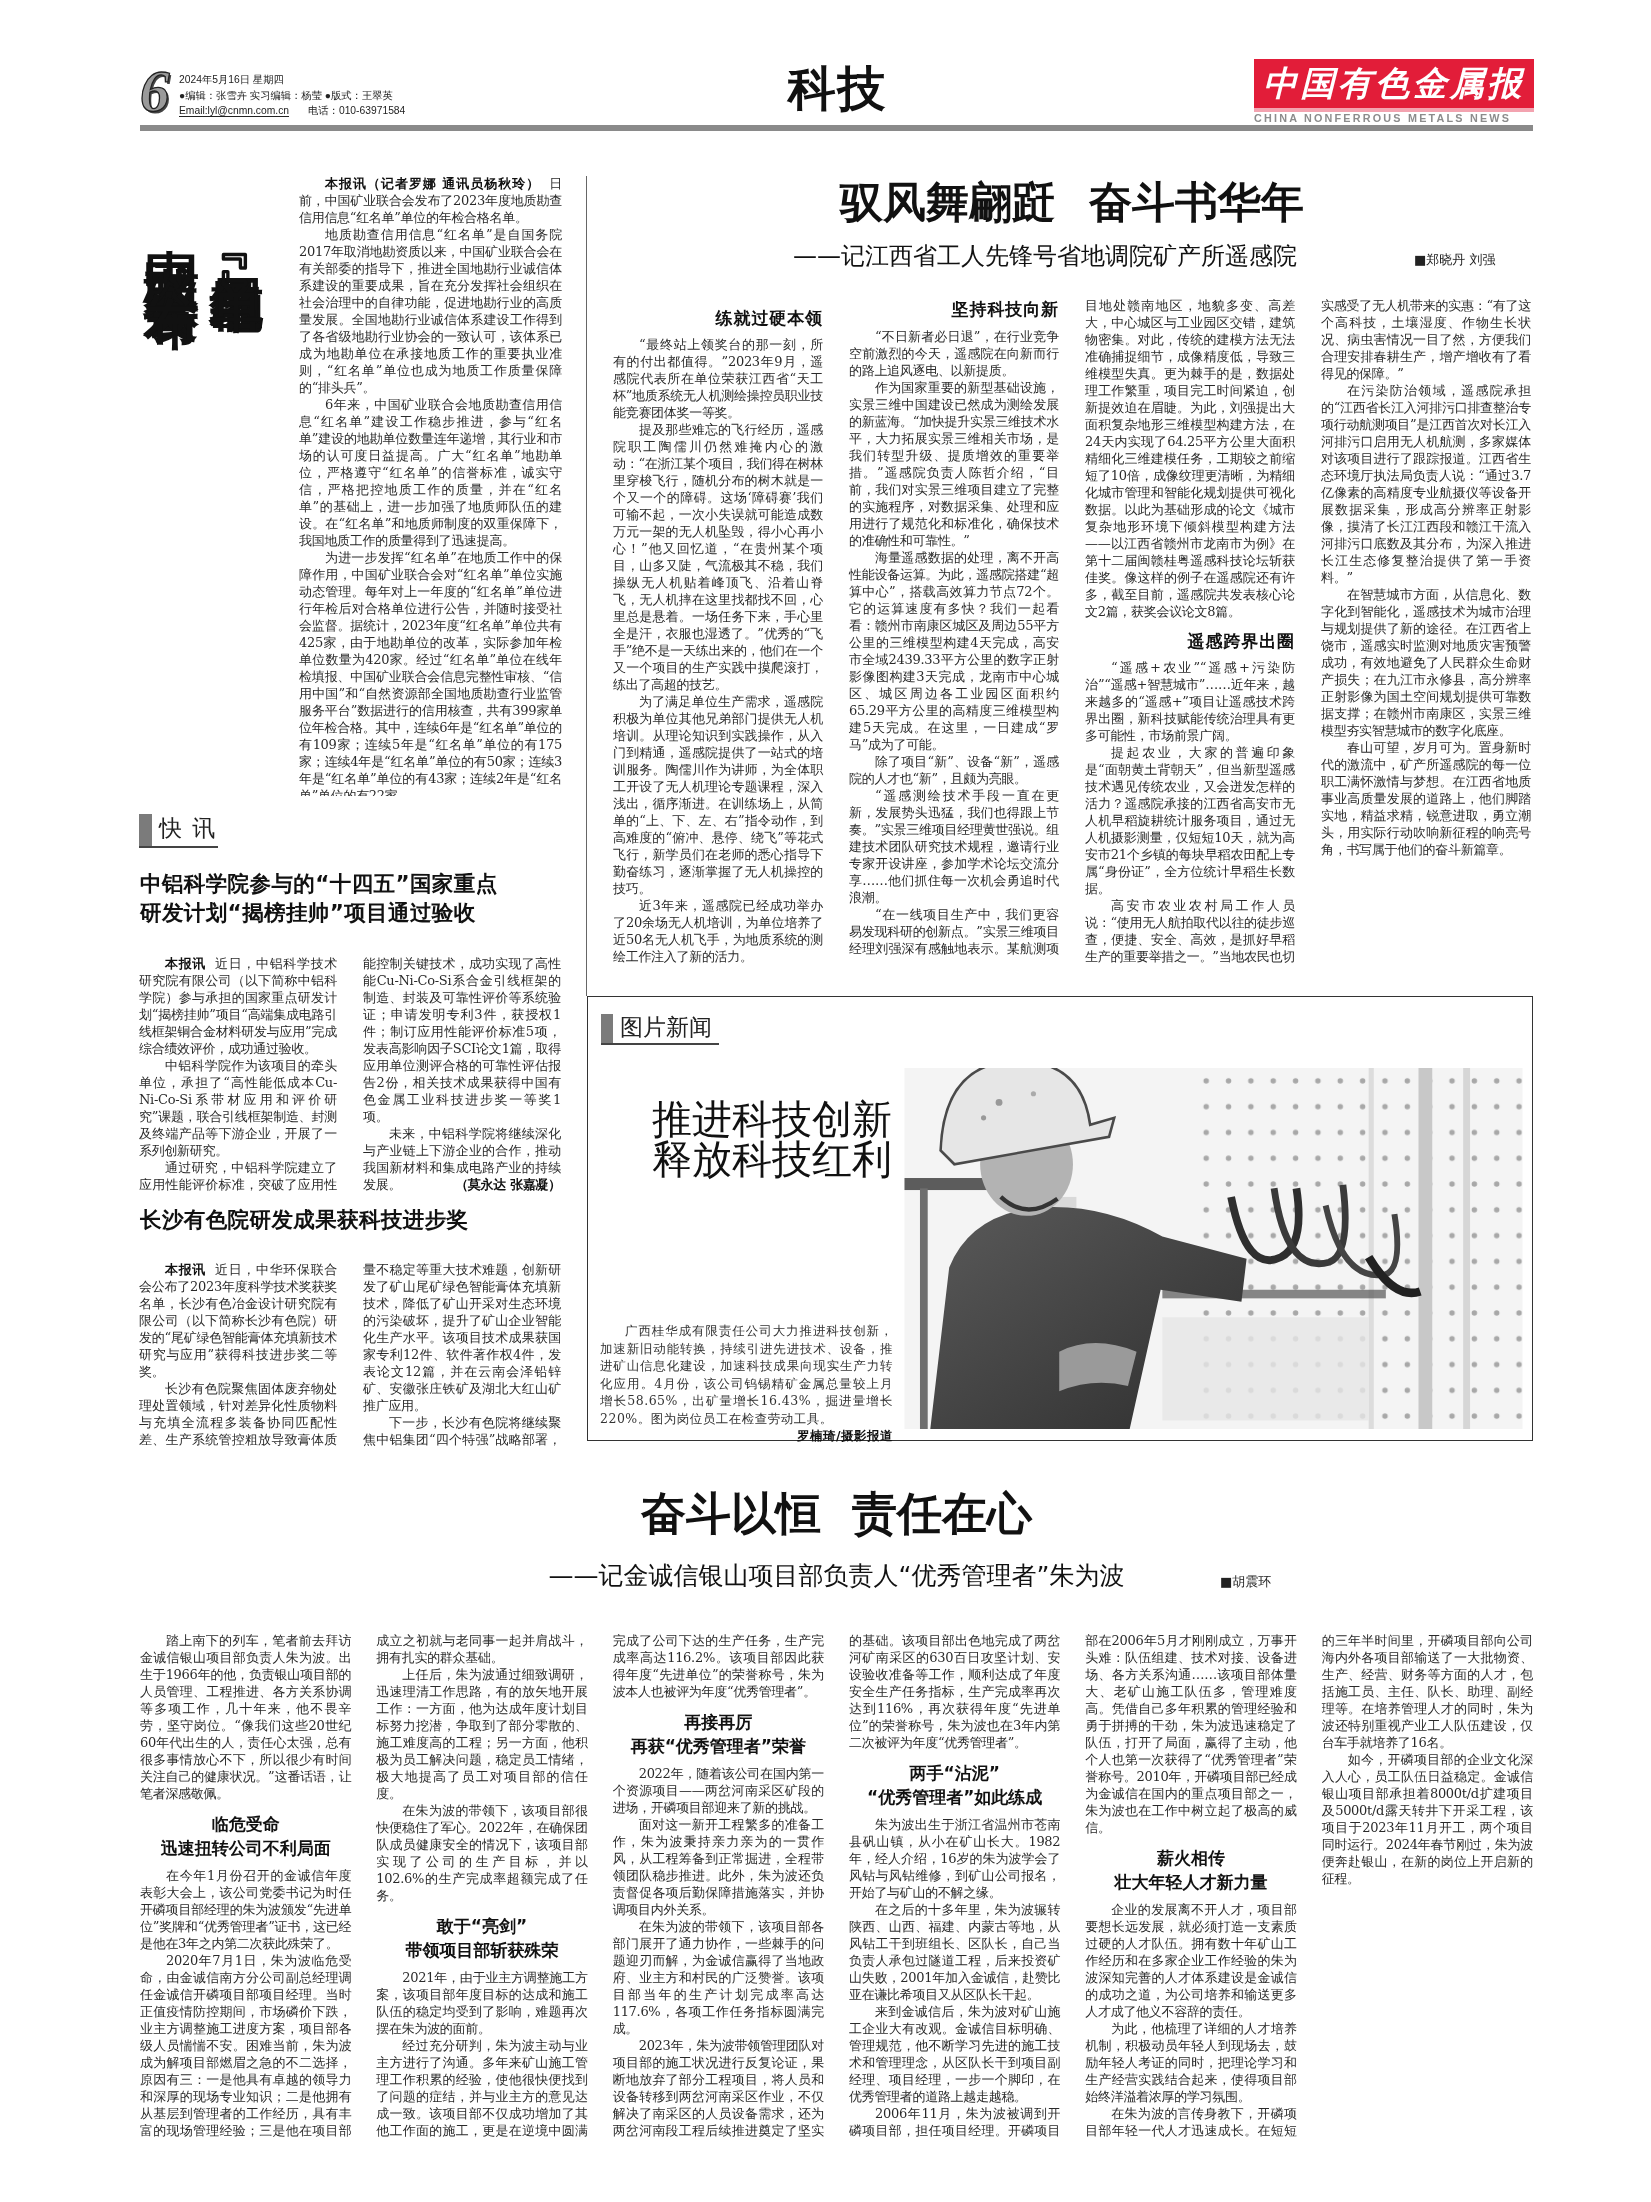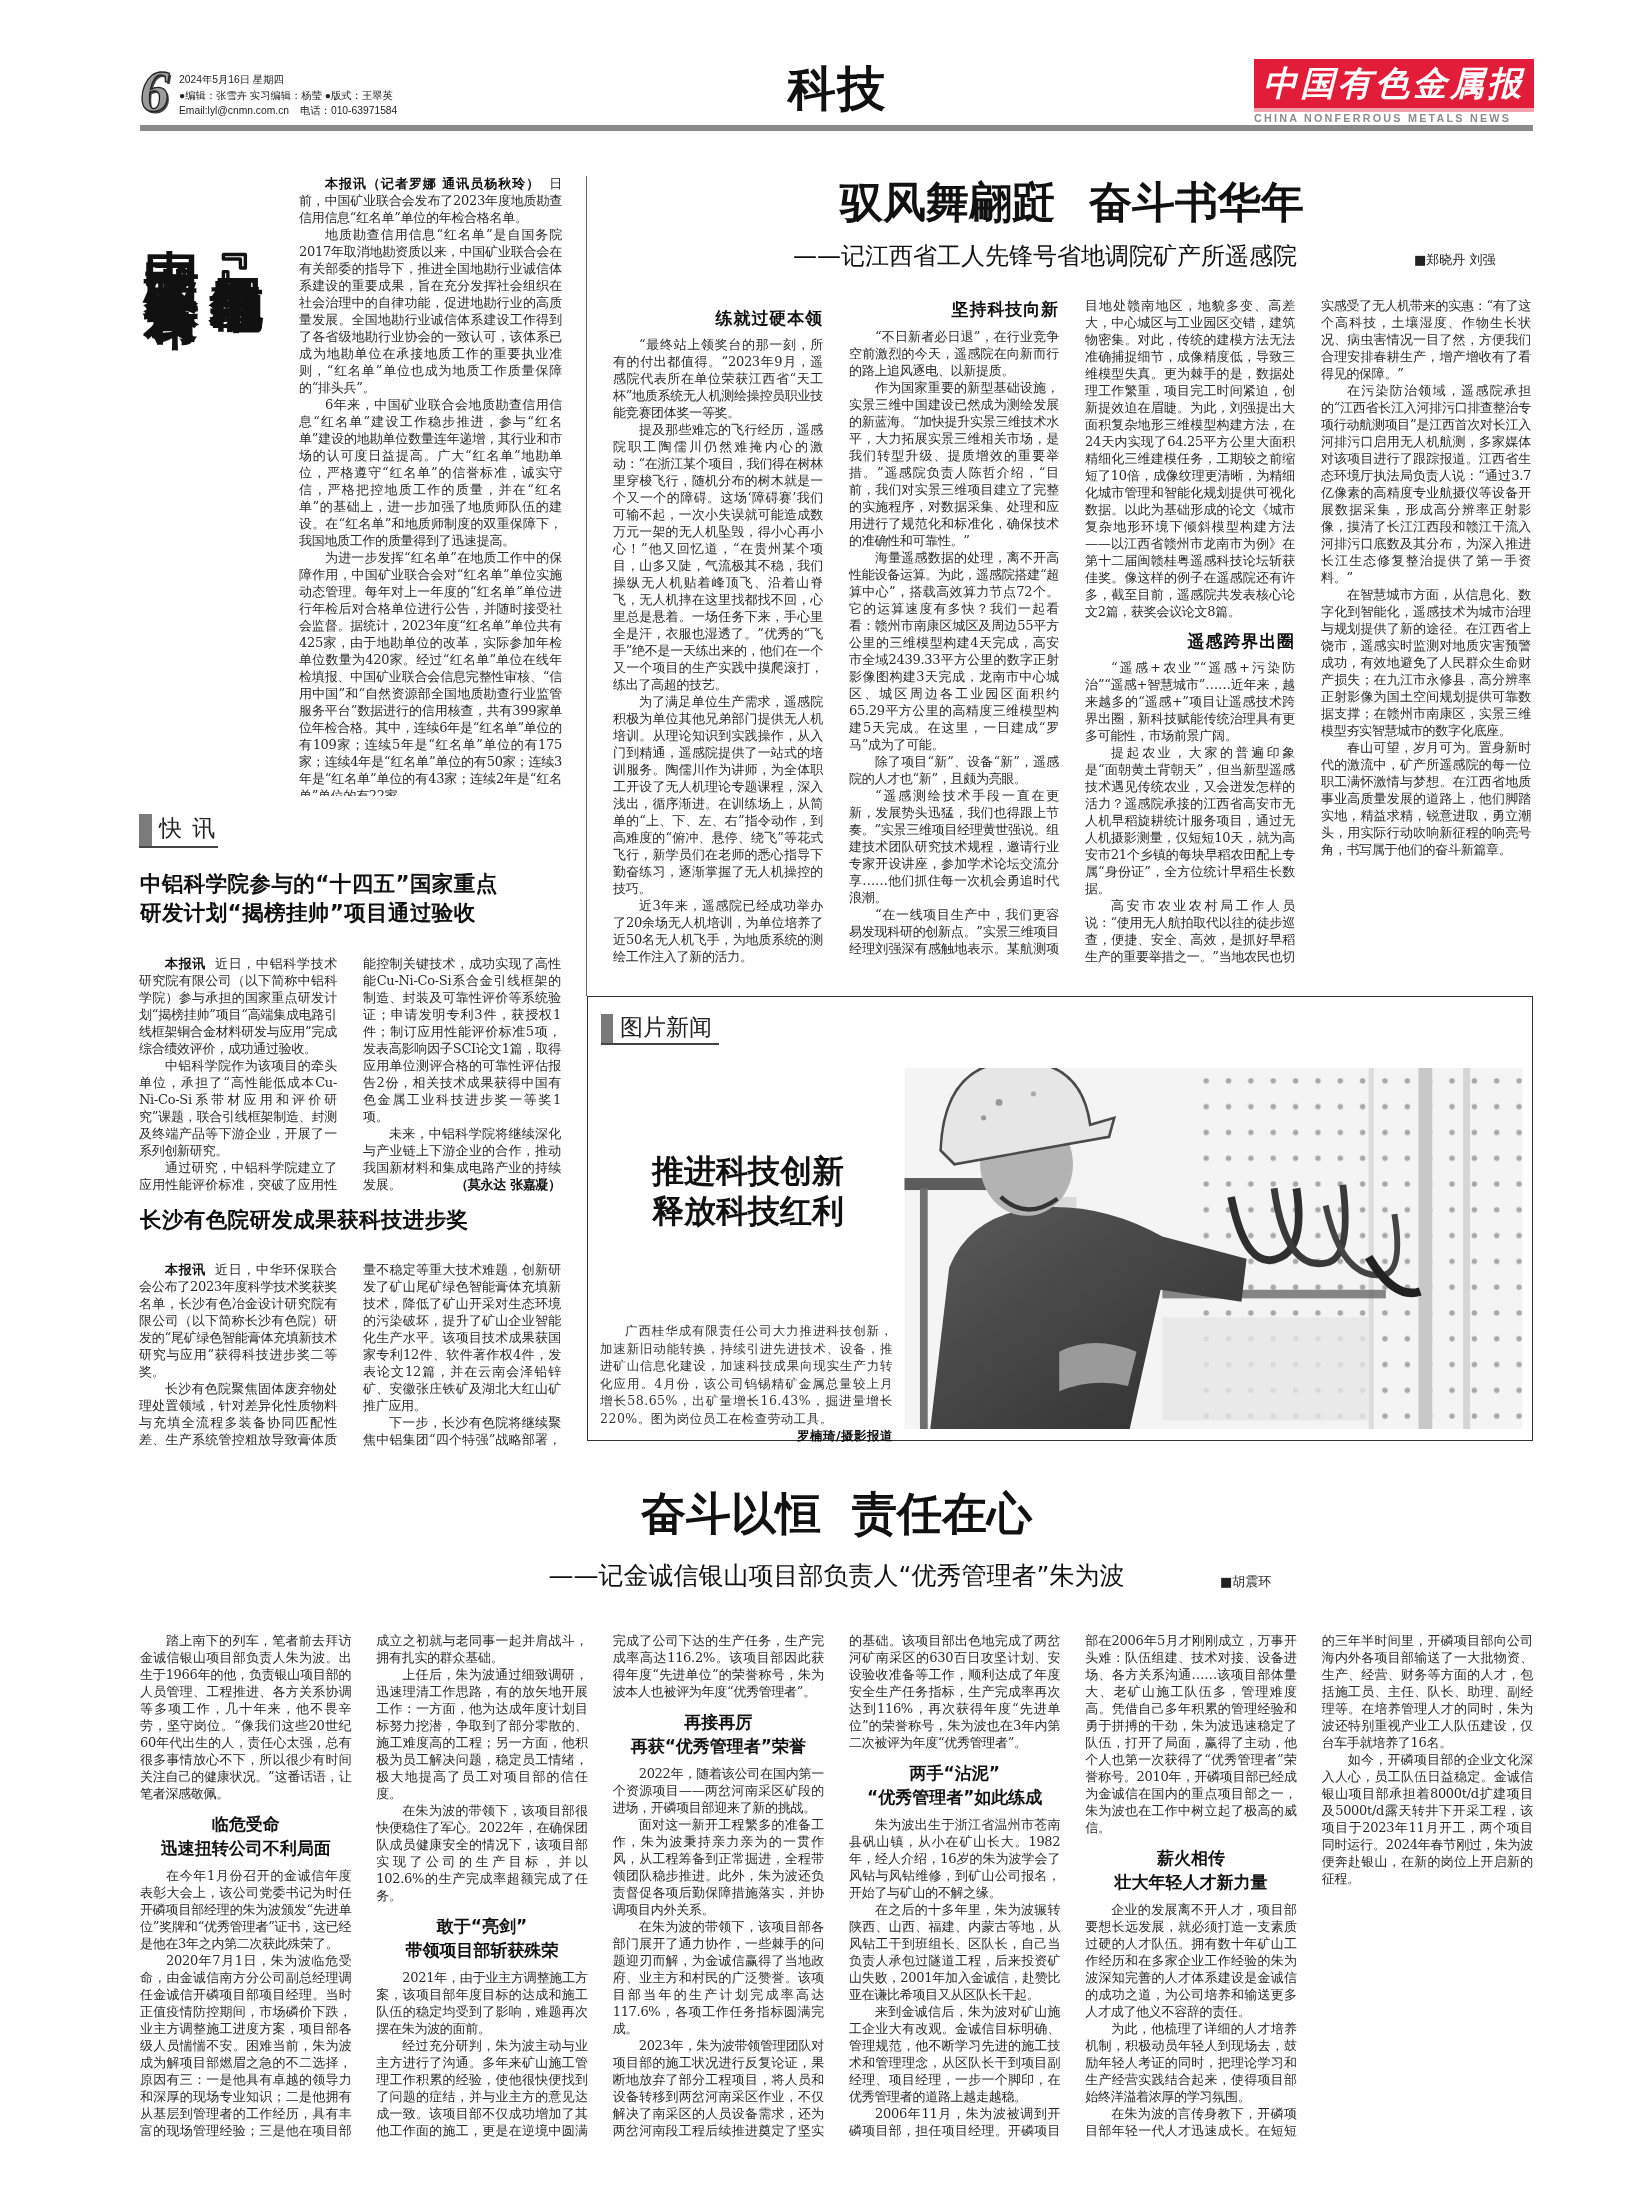--- a/index.html
+++ b/index.html
@@ -7,21 +7,21 @@
 body{position:relative;overflow:hidden;font-family:"DejaVu Serif",serif;color:#2a2a2a}
 .a{position:absolute}
 .txt p{font-size:13px;line-height:17px;text-indent:2em;text-align:justify;letter-spacing:-0.3px}
 .txt p b{font-family:"DejaVu Sans",sans-serif;font-weight:bold;margin-right:.7em;color:#111}
 .byline{float:right;font-family:"DejaVu Sans",sans-serif;font-weight:bold;color:#111;text-indent:0;margin-left:1px}
 .cols{column-fill:auto;overflow:hidden}
 
 
 .pgnum{left:140px;top:62px;font-family:"Liberation Serif",serif;font-style:italic;font-weight:bold;font-size:59px;line-height:59px;color:#9a9a9a;-webkit-text-stroke:1.3px #222;text-shadow:1.7px 1.7px 0 #444}
 .meta{left:179px;top:72px;font-family:"Liberation Sans",sans-serif;font-size:10.3px;line-height:15.5px;color:#222;white-space:nowrap}
-.meta .email{text-underline-offset:1.7px;margin-right:11px;color:#222}
+.meta .email{text-decoration:underline;text-underline-offset:1.7px;margin-right:19px;color:#222}
 .section{left:773px;top:62px;width:129px;text-align:center;font-size:48px;font-weight:900;line-height:53px;color:#111;letter-spacing:1.7px}
 .logo{left:1254px;top:59px;width:280px;height:49px;background:#e21d39;overflow:hidden}
 .logo-cn{display:block;color:#fff;font-size:34px;font-style:italic;font-weight:bold;line-height:49px;text-align:center;letter-spacing:3.4px}
 .logo-band{left:1254px;top:108px;width:280px;height:4.3px;background:#f3a3b0}
 .logo-en{left:1254px;top:113px;width:280px;font-family:"Liberation Sans",sans-serif;font-weight:bold;font-size:10.8px;line-height:11.2px;color:#8c8c8c;text-align:left;letter-spacing:2.2px;white-space:nowrap}
 .rule{left:140px;top:125px;width:1393px;height:6px;background:#8a8a8a}
 
 
 .vt{writing-mode:vertical-rl;font-family:"DejaVu Serif",serif;font-weight:900;color:#111;white-space:nowrap}
 .vt1{left:143px;top:205px;font-size:55px;line-height:59px;letter-spacing:6px}
@@ -40,21 +40,21 @@
 
 
 .ft-title{left:613px;top:177px;width:918px;text-align:center;font-size:43px;line-height:50px;font-weight:900;color:#111;word-spacing:19px}
 .ft-sub{left:793px;top:242px;font-family:"DejaVu Sans",sans-serif;font-size:24px;line-height:29px;color:#111;white-space:nowrap}
 .author{font-family:"DejaVu Sans",sans-serif;font-size:13px;line-height:17px;color:#222;white-space:nowrap}
 .ft-body{left:613px;top:297px;width:918px;height:673px;column-count:4;column-gap:26px}
 .sub{font-family:"DejaVu Sans",sans-serif;font-weight:bold;font-size:17px;line-height:24px;text-align:right;margin:8.6px 0 6.9px;color:#111;letter-spacing:0.9px;break-after:avoid}
 
 
 .pbox{left:587px;top:996px;width:946px;height:445px;border:1.7px solid #333}
-.pn-head{left:652px;top:1151px;font-size:32px;line-height:40px;font-weight:700;color:#111;white-space:nowrap}
+.pn-head{left:652px;top:1099px;font-size:40px;line-height:40px;font-weight:400;color:#111;white-space:nowrap}
 .pn-cap{left:600px;top:1322px;width:293px;font-size:12.5px;line-height:17.5px;text-indent:2em;text-align:justify;letter-spacing:0.5px;color:#333}
 .photo{left:904px;top:1068px;width:619px;height:361px;overflow:hidden}
 
 
 .bt-title{left:140px;top:1487px;width:1393px;text-align:center;font-size:45px;line-height:53px;font-weight:900;color:#111;word-spacing:15.5px}
 .bt-sub{left:140px;top:1560px;width:1393px;text-align:center;font-family:"DejaVu Sans",sans-serif;font-size:25px;line-height:31px;color:#111}
 .bt-body{left:140px;top:1632px;width:1393px;height:509px;column-count:6;column-gap:25px}
 .sub2{font-family:"DejaVu Sans",sans-serif;font-weight:bold;font-size:17px;line-height:24px;text-align:center;margin:10.3px 0 6.9px;color:#111;break-inside:avoid;break-after:avoid}
 .sub2 span{display:block}
 </style>

